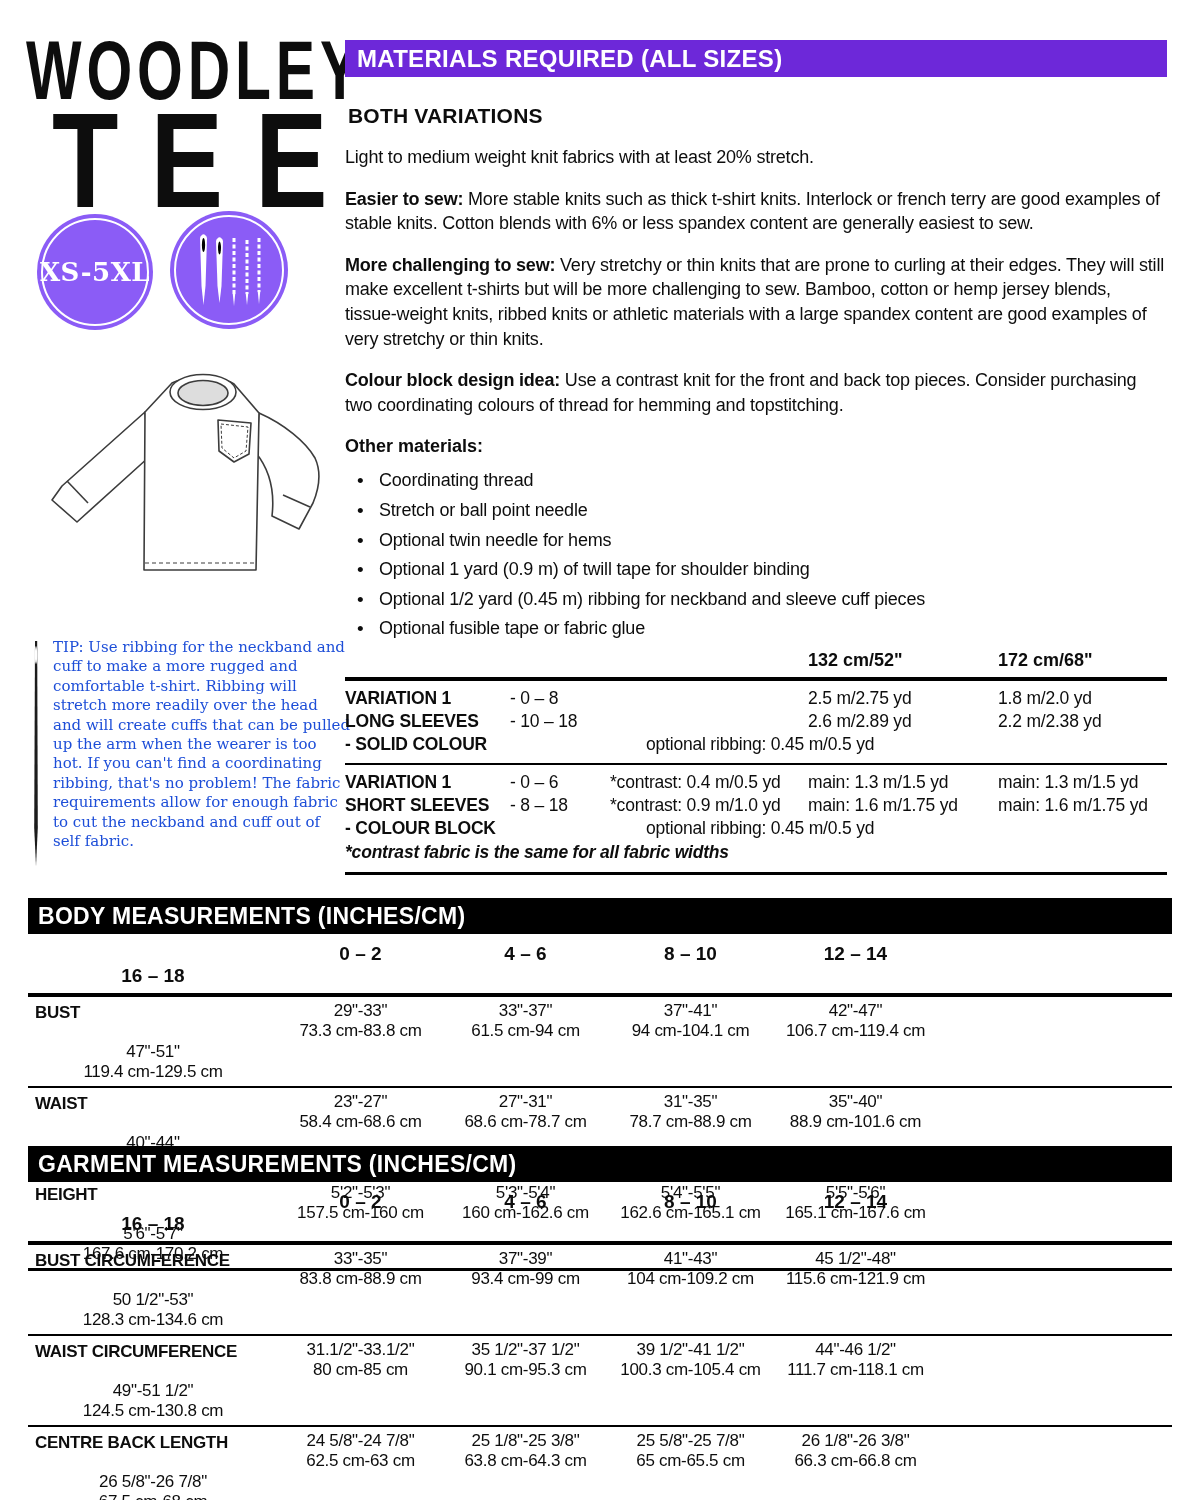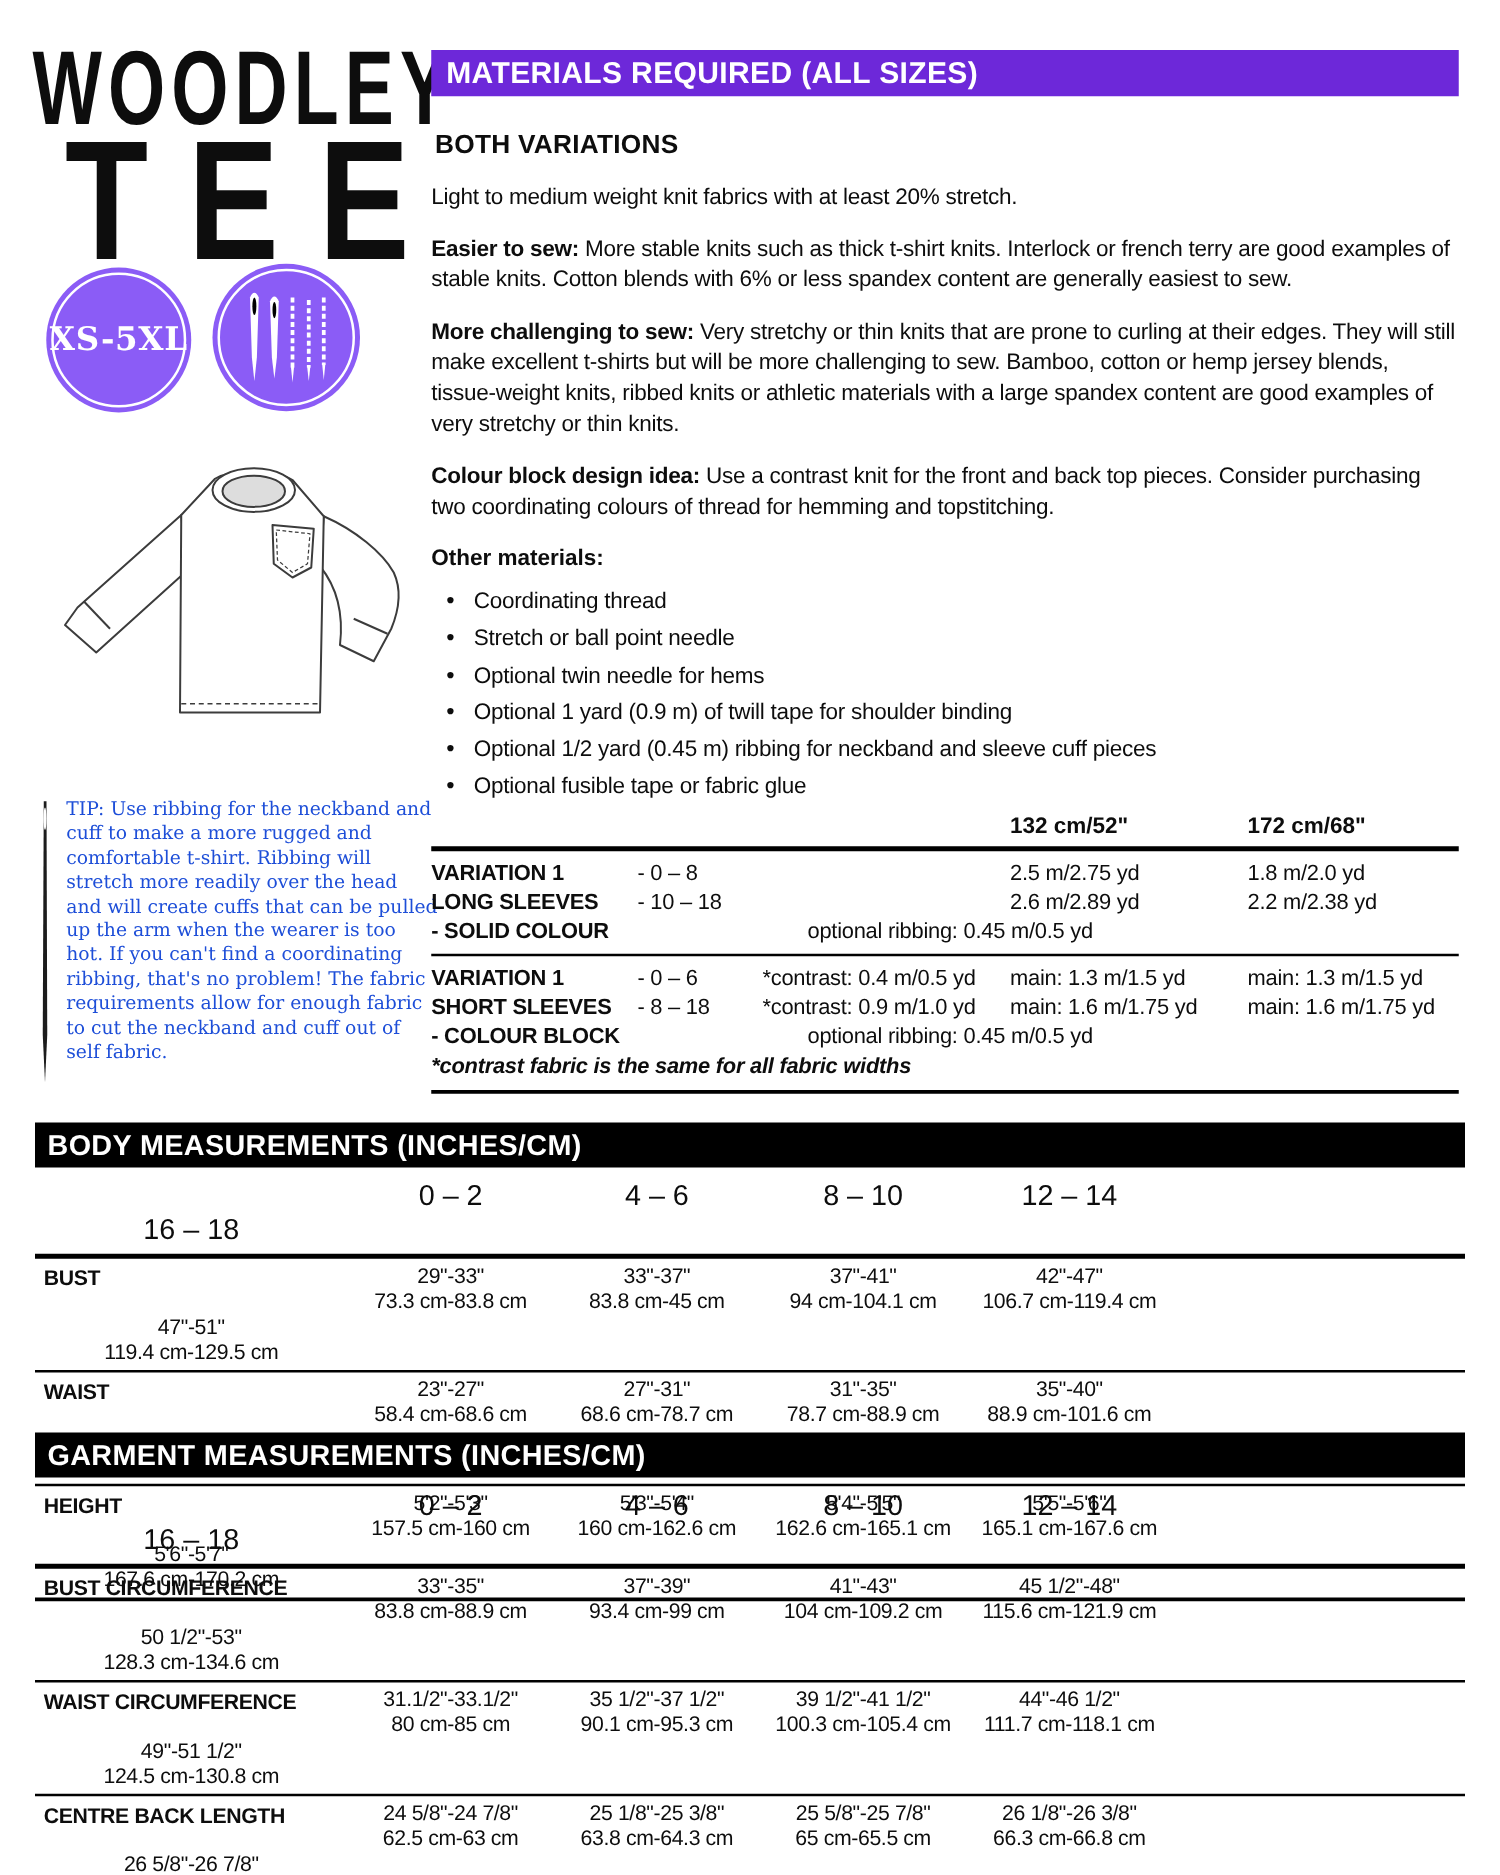--- a/index.html
+++ b/index.html
@@ -50,21 +50,21 @@
   .ft-block{padding:6px 0 7px;}
   .ft-v1{border-bottom:2.5px solid #000;}
   .ft-v2{border-bottom:3px solid #000;}
   .ft-footnote{font-weight:700;font-style:italic;font-size:17.5px;line-height:25px;letter-spacing:-0.2px;}
 
   
   .mtable{left:28px;width:1144px;}
   .black-bar{background:#000;color:#fff;height:36px;display:flex;align-items:center;
     padding-left:10px;font-size:23px;font-weight:700;letter-spacing:0.3px;}
   .size-head,.mrow{display:grid;grid-template-columns:250px 165px 165px 165px 165px;}
-  .size-head{border-bottom:4px solid #000;padding:9px 0 6px;font-weight:400;font-size:23px;}
+  .size-head{border-bottom:4px solid #000;padding:9px 0 6px;font-weight:700;font-size:19px;}
   .size-head div{text-align:center;}
   .size-head .corner{text-align:left;}
   .mrow{border-bottom:2px solid #000;padding:3.5px 0;}
   .mrow.last{border-bottom:3px solid #000;}
   .mlabel{font-weight:700;font-size:17px;padding-left:7px;padding-top:2px;letter-spacing:-0.3px;}
   .mcell{text-align:center;font-size:17px;line-height:20.5px;letter-spacing:-0.3px;}
 
   svg{display:block;}
 </style>
 </head>
@@ -211,21 +211,21 @@
   </div>
 
   <div class="mrow">
     <div class="mlabel">BUST</div>
     <div class="mcell">
         <div>29"-33"</div>
         <div>73.3 cm-83.8 cm</div>
       </div>
     <div class="mcell">
         <div>33"-37"</div>
-        <div>83.8 cm-45 cm</div>
+        <div>61.5 cm-94 cm</div>
       </div>
     <div class="mcell">
         <div>37"-41"</div>
         <div>94 cm-104.1 cm</div>
       </div>
     <div class="mcell">
         <div>42"-47"</div>
         <div>106.7 cm-119.4 cm</div>
       </div>
     <div class="mcell">

